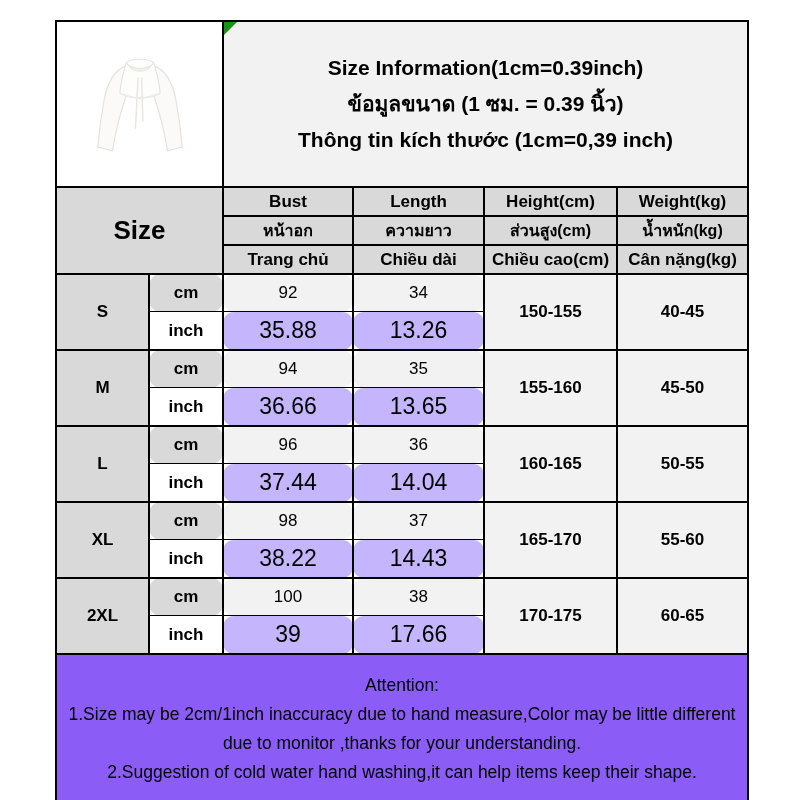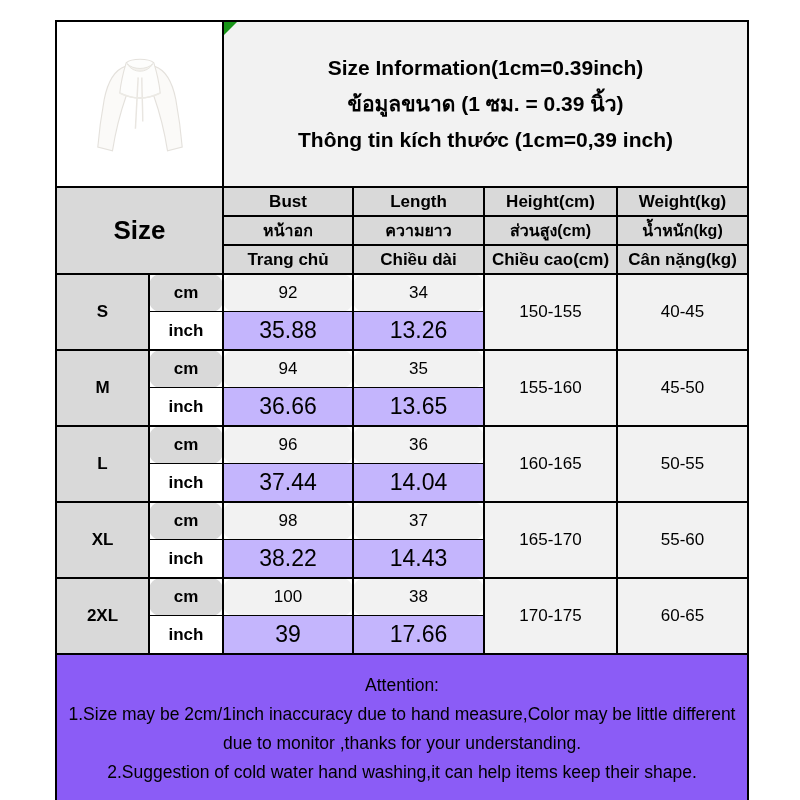--- a/index.html
+++ b/index.html
@@ -29,25 +29,25 @@
   
   .size-cell{background:#d9d9d9;font-weight:bold;font-size:26px;}
   .hdr{background:#d9d9d9;font-weight:bold;font-size:17px;height:27px;}
   .hdr-th{font-size:16px;margin-left:32px;}
   
   .size-label{background:#d9d9d9;font-weight:bold;font-size:17px;}
   .unit-cm{background:#d9d9d9;font-weight:bold;font-size:17px;}
   .unit-inch{background:#ffffff;font-weight:bold;font-size:17px;}
   .val-cm{background:#f2f2f2;font-size:17px;}
   .val-inch{background:#c4b5fd;font-size:23px;}
-  .range{background:#f2f2f2;font-size:17px;}
+  .range{background:#f2f2f2;font-size:17px;font-weight:bold;}
   tr.row-cm td{height:36px;}
   tr.row-inch td{height:37px;}
   tr.row-cm td.thin-b{border-bottom-width:1px;border-radius:12px;}
-  tr.row-inch td.thin-t{border-top-width:1px;}
+  tr.row-inch td.thin-t{border-top-width:1px;border-radius:11px;}
   
   .attention-cell{
     background:#8b5cf6;height:148px;text-align:left;vertical-align:top;
     font-size:17.5px;line-height:29px;padding:3px 8px 0 6px;
   }
   .attention-cell div{margin:0;}
   .garment{display:block;margin:0 auto;}
 </style>
 </head>
 <body>

